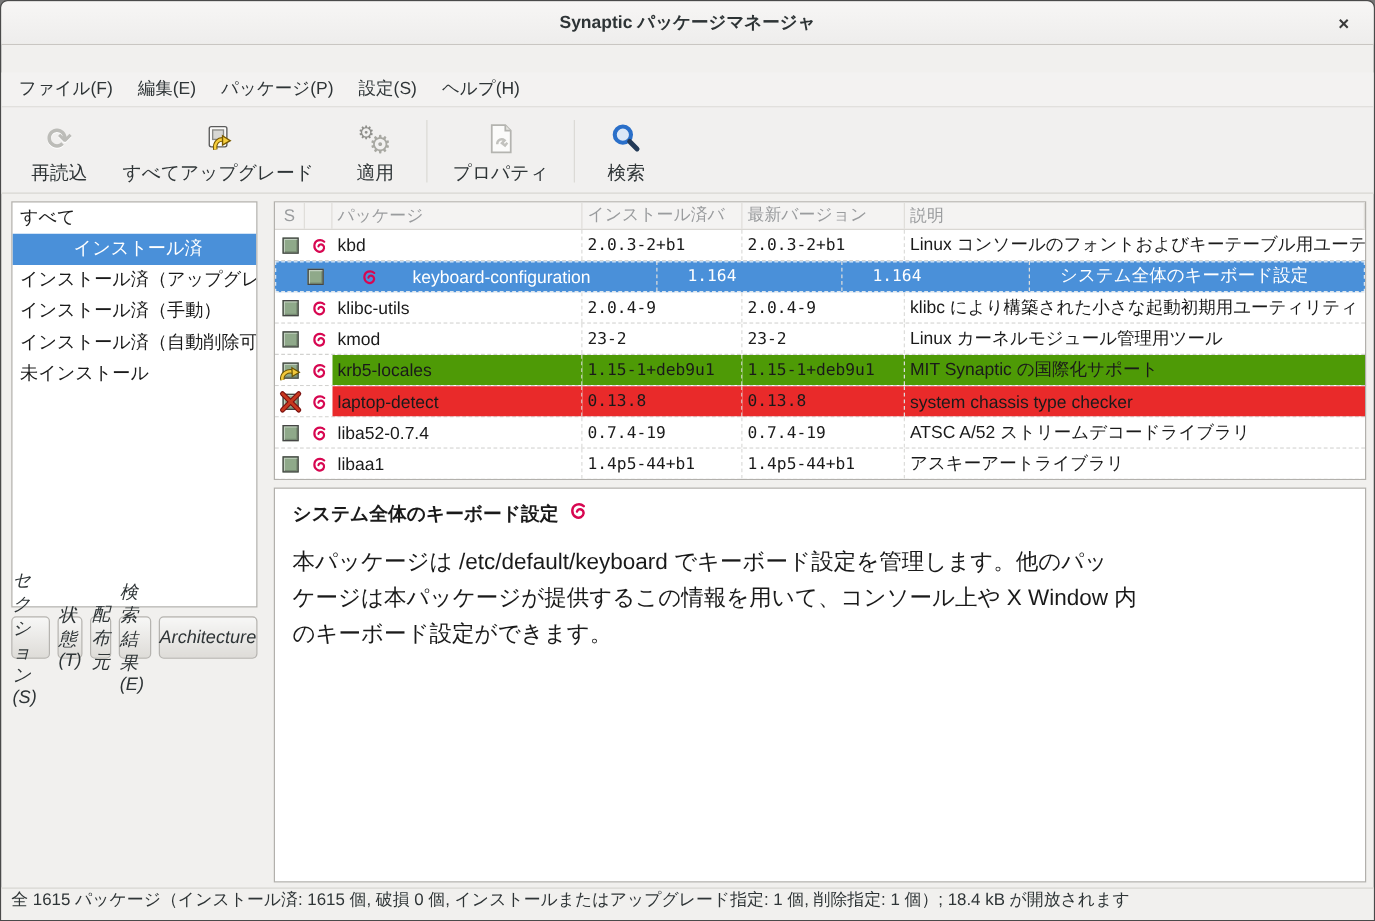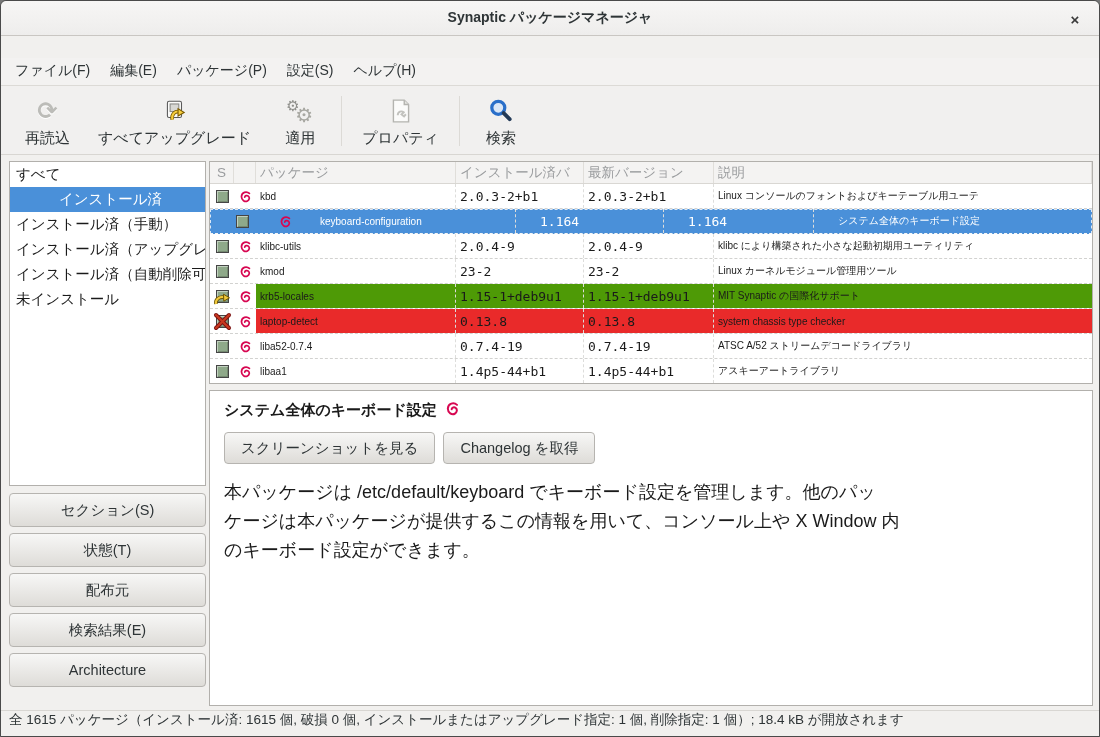--- a/index.html
+++ b/index.html
@@ -39,42 +39,42 @@
     padding:2px 14px; font-size:15px; color:#2e3436; gap:3px; min-width:70px;
   }
   .tool-btn .ticon{ height:30px; display:flex; align-items:center; justify-content:center; }
   .tool-btn.disabled{ color:#2e3436; }
   .reload-glyph{ font-size:24px; color:#bcbcb8; text-shadow:0 1px 0 #fff; font-weight:bold; }
   .gear-wrap{ position:relative; width:28px; height:28px; }
   .gear1{ position:absolute; left:0px; top:0px; font-size:15px; color:#8f8f8b; }
   .gear2{ position:absolute; left:9px; top:6px; font-size:20px; color:#a8a8a2; }
   .tool-sep{ width:1px; background:#dcdad6; margin:4px 6px; }
   
-  .content{ flex:1 1 auto; display:flex; gap:3px; padding:6px 6px 4px 8px; min-height:0; }
+  .content{ flex:1 1 auto; display:flex; gap:13px; padding:6px 6px 4px 8px; min-height:0; }
   .left-panel{ width:197px; flex:0 0 197px; display:flex; flex-direction:column; }
   .filter-list{
     background:#fff; border:1px solid #b2b0ac; height:325px; overflow:hidden;
     font-size:14.5px;
   }
   .filter-item{ height:25px; line-height:25px; padding-left:6px; white-space:nowrap; overflow:hidden; color:#1a1a1a; }
   .filter-item.selected{ background:#4a90d9; color:#fff;text-align:center; }
-  .filter-buttons{ margin-top:7px; display:flex; flex-direction:column; gap:6px; }
+  .filter-buttons{ margin-top:7px; display:flex; flex-direction:row; gap:6px;font-style:italic; }
   .gtk-btn{
     height:34px; border:1px solid #b6b4b0; border-radius:4px;
     background:linear-gradient(#f7f7f6,#dedcd8);
     font-size:14.5px; color:#2e3436; display:flex; align-items:center; justify-content:center;
     font-family:"Liberation Sans","DejaVu Sans",sans-serif;
   }
   
   .right-panel{ flex:1 1 auto; display:flex; flex-direction:column; min-width:0; }
   .pkg-table{ background:#fff; border:1px solid #b2b0ac; flex:0 0 223px; overflow:hidden; }
   .thead{ display:flex; height:22px; background:#f4f3f2; border-bottom:1px solid #d9d7d3; }
   .thead .cell{ color:#9a9c9e; font-size:13.5px; line-height:21px; border-right:1px solid #e0deda; }
   .trow{ display:flex; height:25px; border-bottom:1px dashed #d2d2d0; background:#fff; }
-  .cell{ padding:0 4px; white-space:nowrap; overflow:hidden; display:flex; align-items:center; font-size:10px; color:#1a1a1a; }
+  .cell{ padding:0 4px; white-space:nowrap; overflow:hidden; display:flex; align-items:center; font-size:14px; color:#1a1a1a; }
   .c-s{ width:24px; flex:0 0 24px; justify-content:center; padding:0; }
   .c-i{ width:22px; flex:0 0 22px; justify-content:center; padding:0; }
   .c-name{ width:200px; flex:0 0 200px; border-right:1px dashed #dddddb; }
   .c-ver{ width:128px; flex:0 0 128px; font-family:"DejaVu Sans Mono",monospace; font-size:13px; border-right:1px dashed #dddddb;text-align:center; }
   .c-ver2{ width:130px; flex:0 0 130px; font-family:"DejaVu Sans Mono",monospace; font-size:13px; border-right:1px dashed #dddddb; }
   .c-desc{ flex:1 1 auto; }
   .thead .c-s{ justify-content:center; }
   
   .trow.sel{ background:#4a90d9; outline:1px dashed rgba(255,255,255,.8); outline-offset:-1px; }
   .trow.sel .cell{ color:#fff;margin-left:20px; }
@@ -182,22 +182,22 @@
       <span>検索</span>
     </div>
   </div>
 
   <div class="content">
 
     <div class="left-panel">
       <div class="filter-list">
         <div class="filter-item">すべて</div>
         <div class="filter-item selected">インストール済</div>
+        <div class="filter-item">インストール済（アップグレ</div>
         <div class="filter-item">インストール済（手動）</div>
-        <div class="filter-item">インストール済（アップグレ</div>
         <div class="filter-item">インストール済（自動削除可</div>
         <div class="filter-item">未インストール</div>
       </div>
       <div class="filter-buttons">
         <div class="gtk-btn">セクション(S)</div>
         <div class="gtk-btn">状態(T)</div>
         <div class="gtk-btn">配布元</div>
         <div class="gtk-btn">検索結果(E)</div>
         <div class="gtk-btn">Architecture</div>
       </div>
@@ -351,24 +351,20 @@
 
       <div class="splitter"></div>
 
       <div class="details">
         <div class="details-title-row">
           <span class="details-title">システム全体のキーボード設定</span>
           <span><svg width="15" height="15" viewBox="0 0 12 12">
                 <use href="#swirl"></use>
               </svg></span>
         </div>
-        <div class="details-btns">
-          <div class="gtk-btn">スクリーンショットを見る</div>
-          <div class="gtk-btn">Changelog を取得</div>
-        </div>
         <div class="details-desc">
           <div>本パッケージは  /etc/default/keyboard でキーボード設定を管理します。他のパッ</div>
           <div>ケージは本パッケージが提供するこの情報を用いて、コンソール上や  X Window 内</div>
           <div>のキーボード設定ができます。</div>
         </div>
       </div>
     </div>
   </div>
 
   <div class="statusbar">

